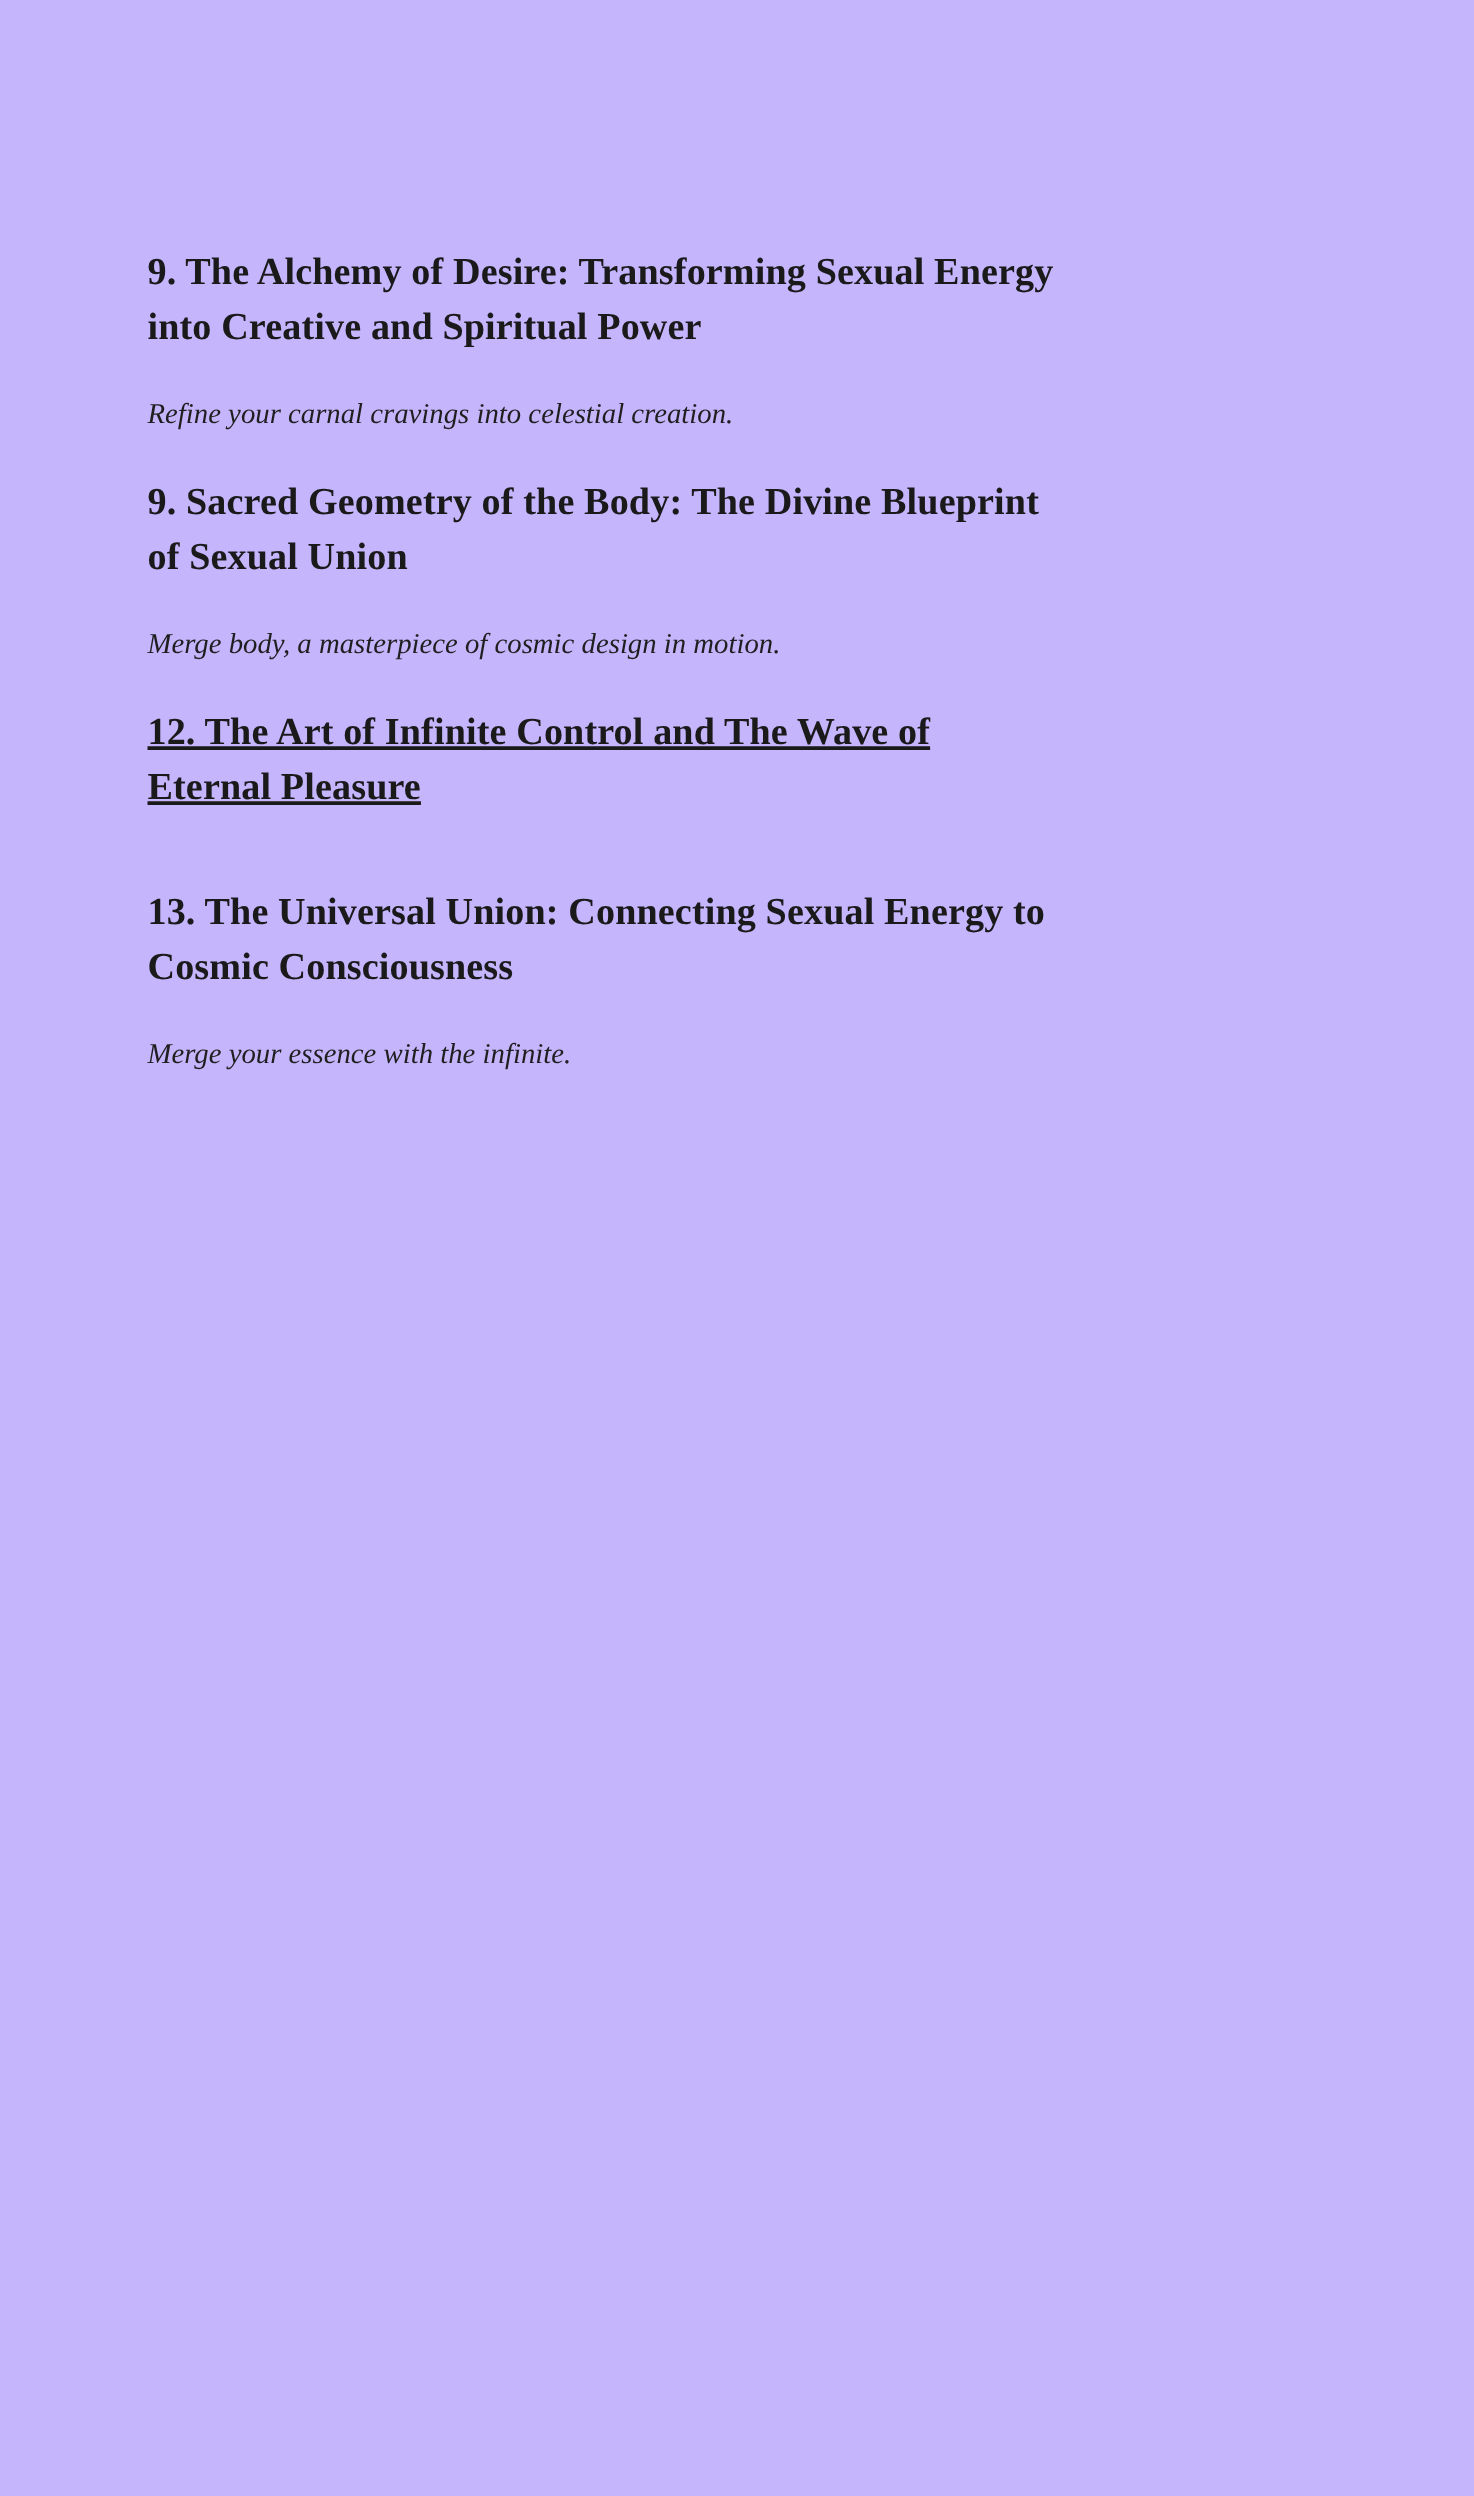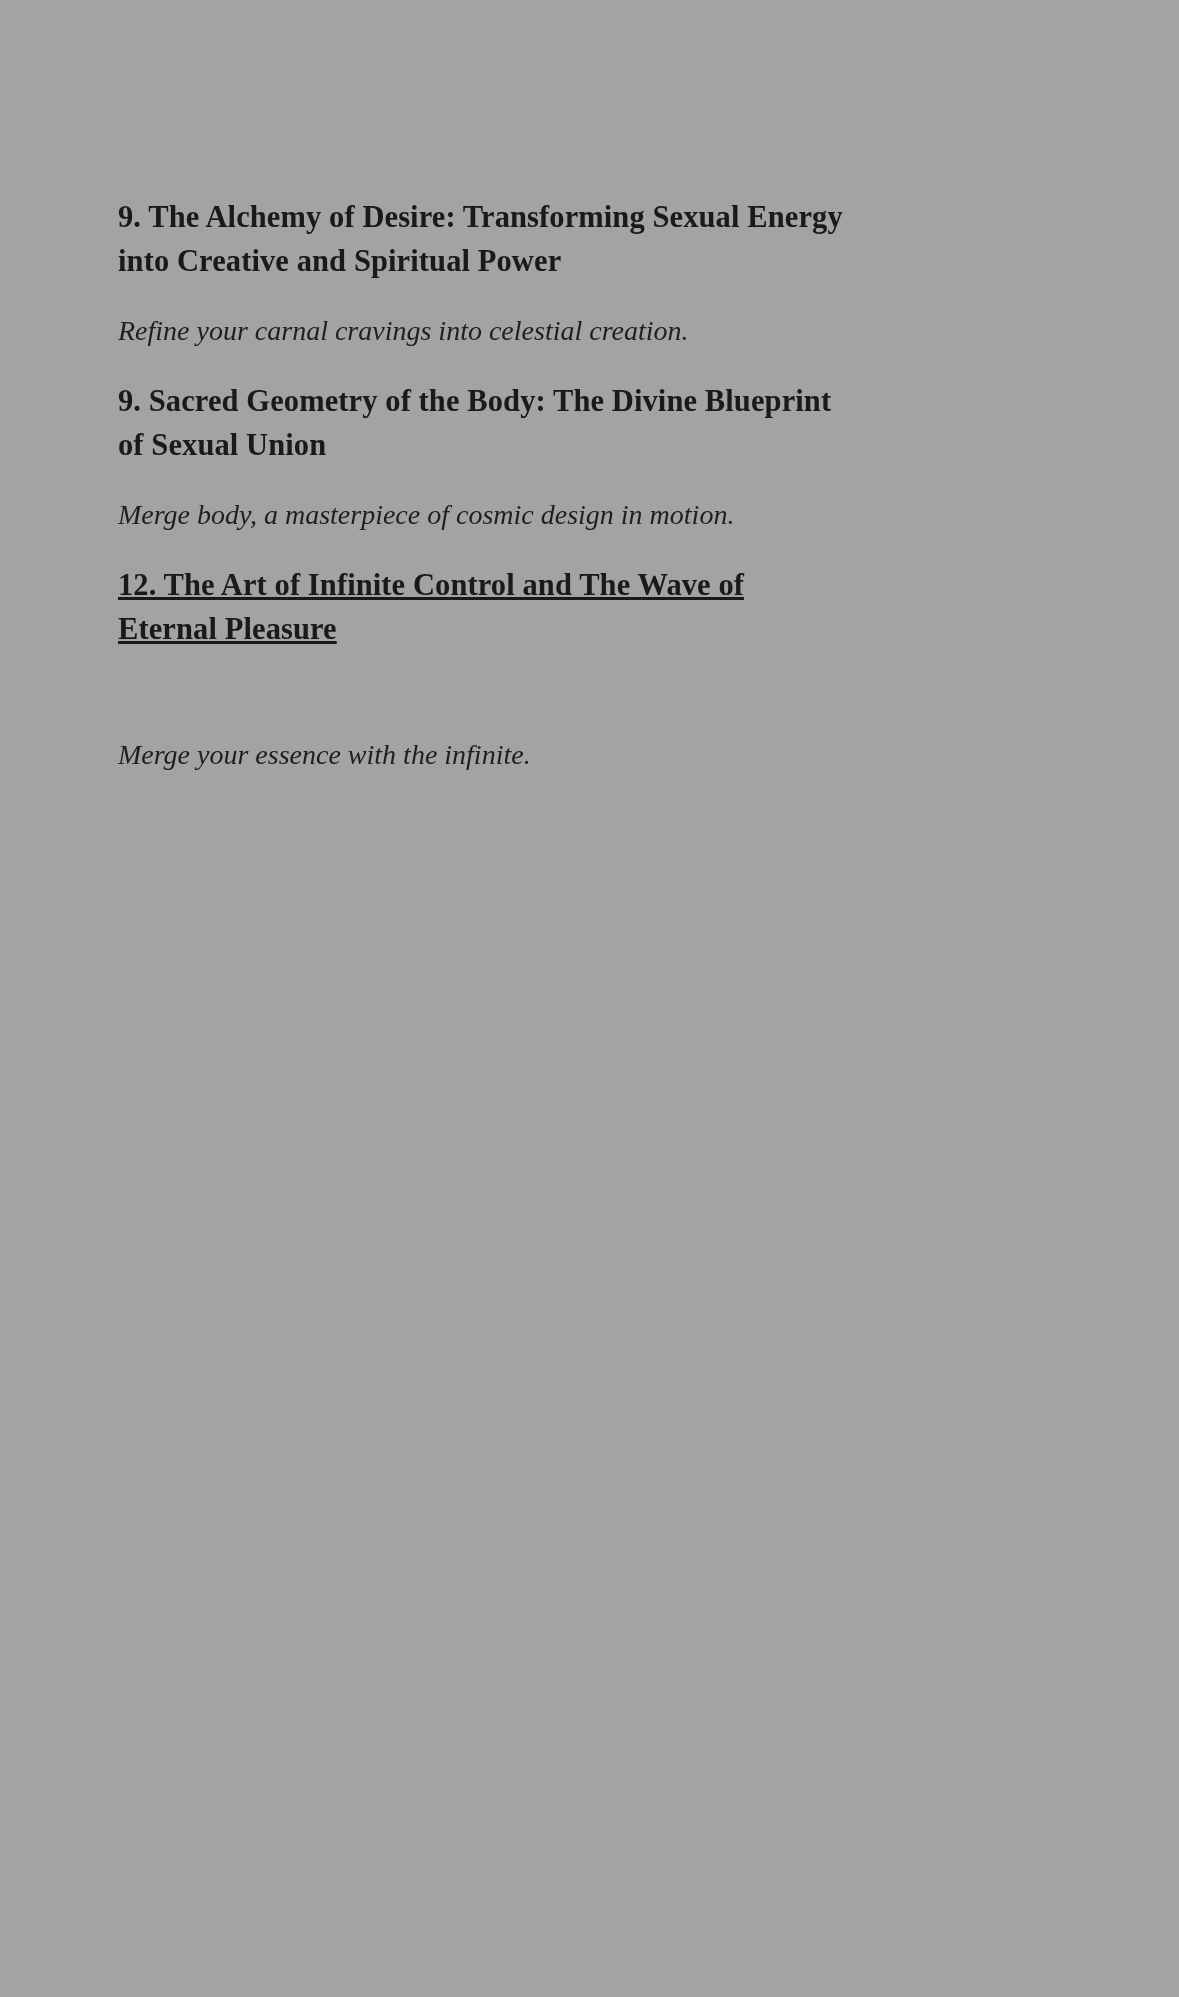--- a/index.html
+++ b/index.html
@@ -15,21 +15,21 @@
     overflow: hidden;
     font-family: "Liberation Serif", "DejaVu Serif", serif;
     -webkit-font-smoothing: antialiased;
   }
 
   .page {
     position: absolute;
     top: 0; left: 0;
     width: 1179px;
     height: 1997px;
-    background: #a3a3a3;
+    background: #c4b5fd;
     box-sizing: border-box;
     padding: 195px 84px 0 118px;
   }
 
   .content {
     width: 945px;
   }
 
   .section {
     margin: 0;
@@ -51,21 +51,21 @@
   .w-9   { max-width: 748px; }
   .w-10  { max-width: 726px; }
   .w-11  { max-width: 700px; }
   .w-12  { max-width: 690px; text-decoration: underline; }
   .w-13  { max-width: 790px; }
 
   .section-subtitle {
     font-family: "Liberation Serif", "DejaVu Serif", serif;
     font-style: italic;
     font-weight: 400;
-    font-size: 28px;
+    font-size: 23px;
     line-height: 40px;
     color: #1f1f1f;
     margin: 0;
   }
 
   .gap-after-heading { height: 28px; }
   .gap-after-subtitle { height: 28px; }
 
   .spacer-bottom { height: 760px; }
 </style>
@@ -90,20 +90,21 @@
     </div>
 
 
     <div class="section">
       <h2 class="section-heading w-12">12. The Art of Infinite Control and The Wave of Eternal Pleasure</h2>
       <div class="gap-after-heading"></div>
       <div class="gap-after-subtitle"></div>
     </div>
 
     <div class="section">
+      <h2 class="section-heading w-13">13. The Universal Union: Connecting Sexual Energy to Cosmic Consciousness</h2>
       <div class="gap-after-heading"></div>
       <p class="section-subtitle">Merge your essence with the infinite.</p>
     </div>
 
     <div class="spacer-bottom"></div>
 
   </div>
 </div>
 
 </body></html>

